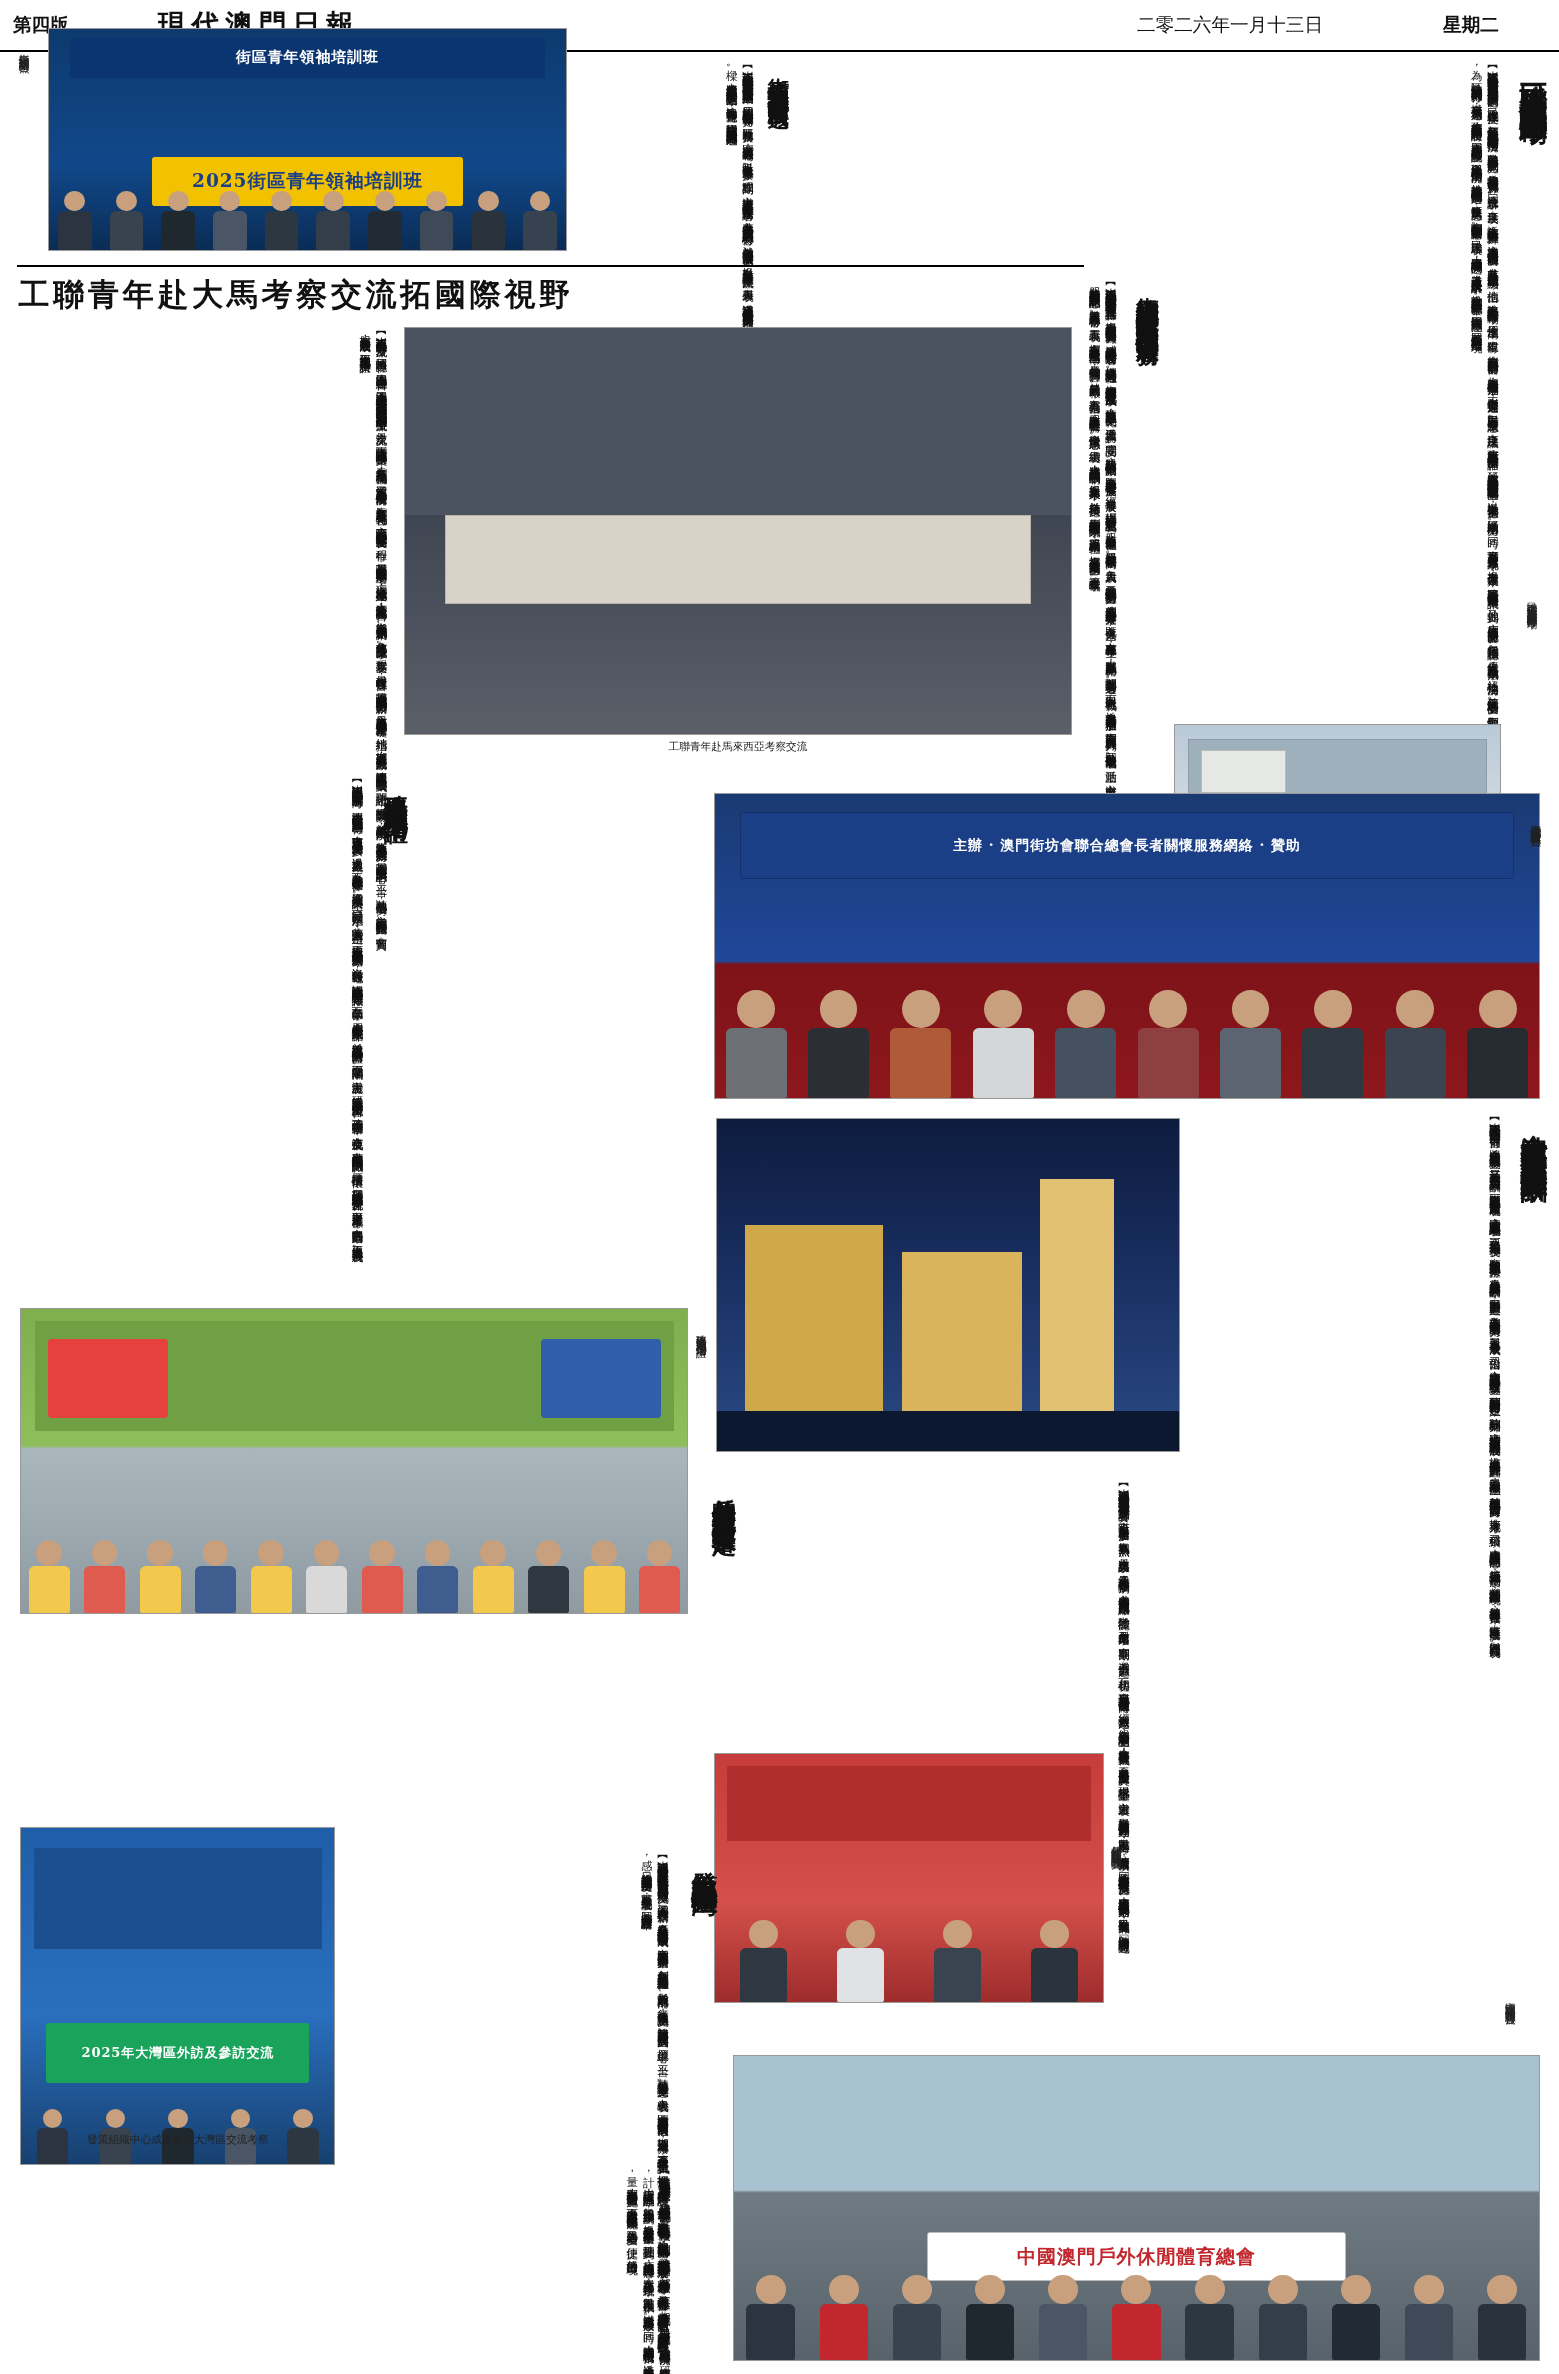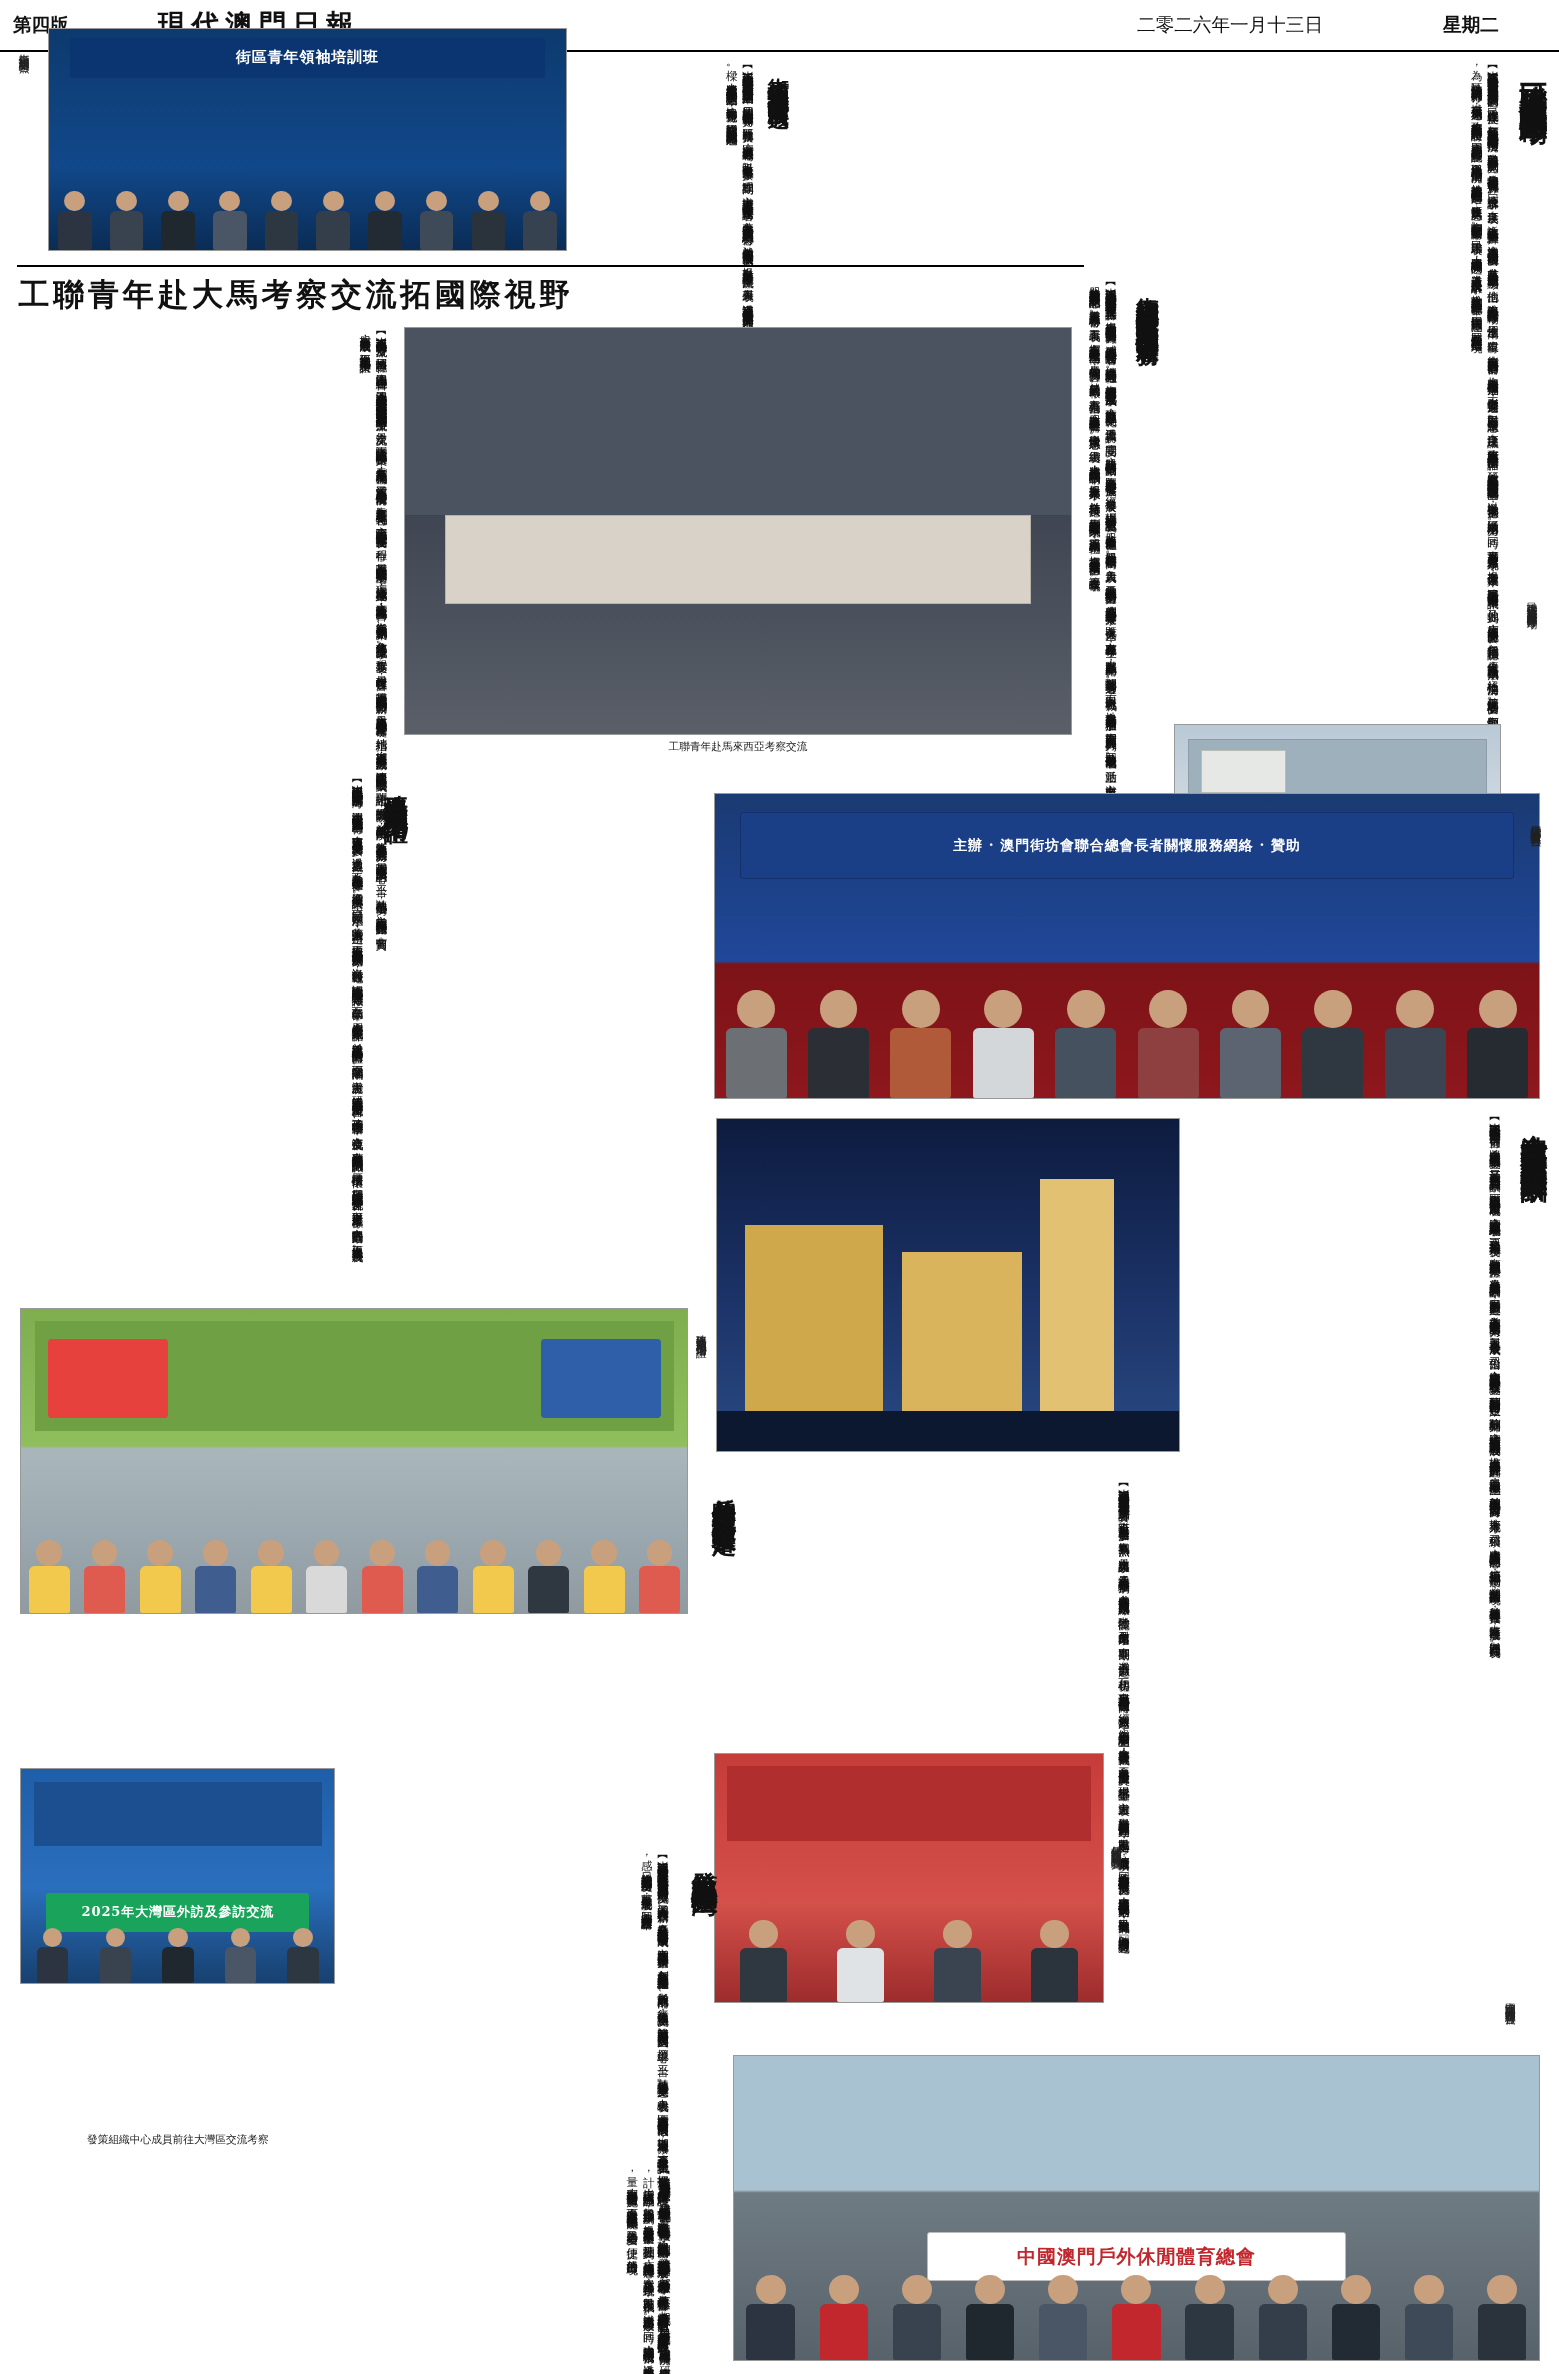--- a/index.html
+++ b/index.html
@@ -159,20 +159,21 @@
   </div>
 </div>
 <div class="cap v" style="right:16.7px; top:816px; height:260px;">街總長者網絡嘉許優秀義工合照</div>
 
 <div class="vtitle" style="position:absolute; right:770px; top:61px; height:306px; font-size:21.3px; width:32px;">街青領袖培訓班探討青年灣區發展機遇</div>
 
 <div class="vtext" style="position:absolute; right:803px; top:61px; width:278px; height:362px;">【本報訊】由街坊總會青年委員會主辦的二零二五街區青年領袖培訓班日前圓滿結業，一連四日的課程內容涵蓋青年領導力、社區服務實務、大灣區發展機遇等範疇，吸引數十名本澳青年參與。課程期間，主辦方邀請多位專家學者及青年企業家擔任講者，分享在粵港澳大灣區創業就業的經驗與心得，並就青年如何把握國家發展機遇、提升自身競爭力等議題作深入交流。有學員表示，透過課程更清楚了解大灣區的產業佈局及人才需求，對未來職業規劃有莫大幫助。主辦方指出，期望透過系統化培訓，培養青年的社會責任感及服務意識，鼓勵他們積極參與社區事務，成為連繫社區與青年的橋樑。未來將繼續舉辦多元化的青年培訓及交流活動，協助青年拓寬視野，增強對國家及澳門發展的認同感與歸屬感。</div>
 
 <div class="photo" style="left:48px; top:28px; width:519px; height:223px; background:linear-gradient(#0d3a6e 0%, #11488a 62%, #0a2c55 100%);">
   <div class="banner" style="left:4%; top:4%; width:92%; height:18%; background:#0b3570; font-size:15px;">街區青年領袖培訓班</div>
+  <div class="banner" style="left:20%; top:58%; width:60%; height:22%; background:#f2c200; color:#1b3f86; font-size:18.6px;">2025街區青年領袖培訓班</div>
   <div class="figrow" style="height:58%;">
     <div class="fig" style="width:6.5%">
         <div class="head"></div>
         <div class="body" style="background:#2b3440;"></div>
       </div>
     <div class="fig" style="width:6.5%">
         <div class="head"></div>
         <div class="body" style="background:#39434f;"></div>
       </div>
     <div class="fig" style="width:6.5%">
@@ -320,21 +321,21 @@
         <div class="body" style="background:#2b333c;"></div>
       </div>
   </div>
 </div>
 <div class="cap v" style="left:1109px; top:1837px; height:167px;">戶外休閒體育總會第三場計分賽頒獎</div>
 
 <div class="vtitle" style="position:absolute; left:679px; top:1851px; height:390px; font-size:26px; width:39px;">發策中心組織考察大灣區</div>
 
 <div class="vtext" style="position:absolute; left:352px; top:1851px; width:319px; height:482px;">【本報訊】澳門發展策略研究中心日前組織會員及青年代表一行前往粵港澳大灣區內地城市進行為期三日的實地考察交流，深入了解大灣區在科技創新、產業升級及基礎設施建設等方面的最新發展成果。考察團先後參觀多間高新科技企業、創新創業孵化基地及重大交通樞紐工程，並與當地政府部門、行業協會代表座談交流，就澳門如何更好融入國家發展大局、發揮「一中心、一平台、一基地」優勢等議題交換意見。中心代表表示，大灣區建設為澳門帶來前所未有的發展機遇，期望透過實地考察，讓會員及青年掌握第一手資訊，把握機遇，積極參與大灣區建設。他並指出，澳門應善用自身獨特優勢，加強與內地城市的產業協同，推動經濟適度多元可持續發展。團員們亦表示，是次行程收穫豐富，親身感受到國家發展的蓬勃活力，增強了對國家的認同感及民族自豪感，日後將把所見所聞分享予身邊朋友，鼓勵更多青年北上發展，共同書寫大灣區建設新篇章。</div>
 
-<div class="photo" style="left:20.4px; top:1768px; width:315px; height:216px; background:linear-gradient(#1f5ea8 0%, #2a6fbe 55%, #17406f 100%);">
+<div class="photo" style="left:20.4px; top:1827px; width:315px; height:338px; background:linear-gradient(#1f5ea8 0%, #2a6fbe 55%, #17406f 100%);">
   <div style="position:absolute; left:4%; top:6%; width:92%; height:30%; background:#1b4f90;"></div>
   <div class="banner" style="left:8%; top:58%; width:84%; height:18%; background:#1aa35a; font-size:13px;">2025年大灣區外訪及參訪交流</div>
   <div class="figrow" style="height:52%;">
     <div class="fig" style="width:10%">
         <div class="head"></div>
         <div class="body" style="background:#2b3440;"></div>
       </div>
     <div class="fig" style="width:10%">
         <div class="head"></div>
         <div class="body" style="background:#39434f;"></div>

